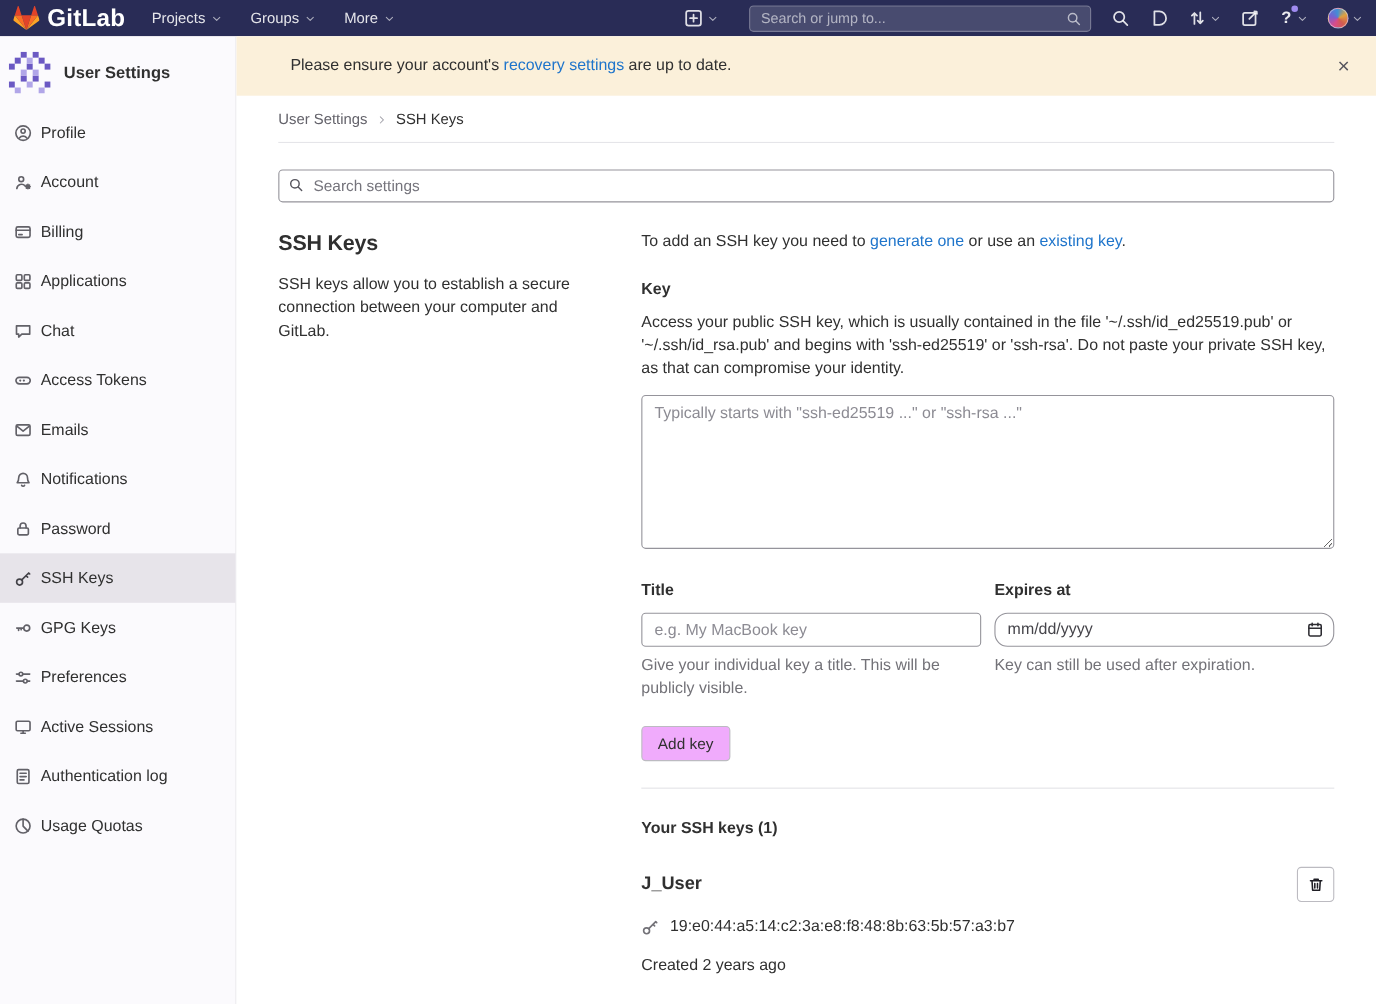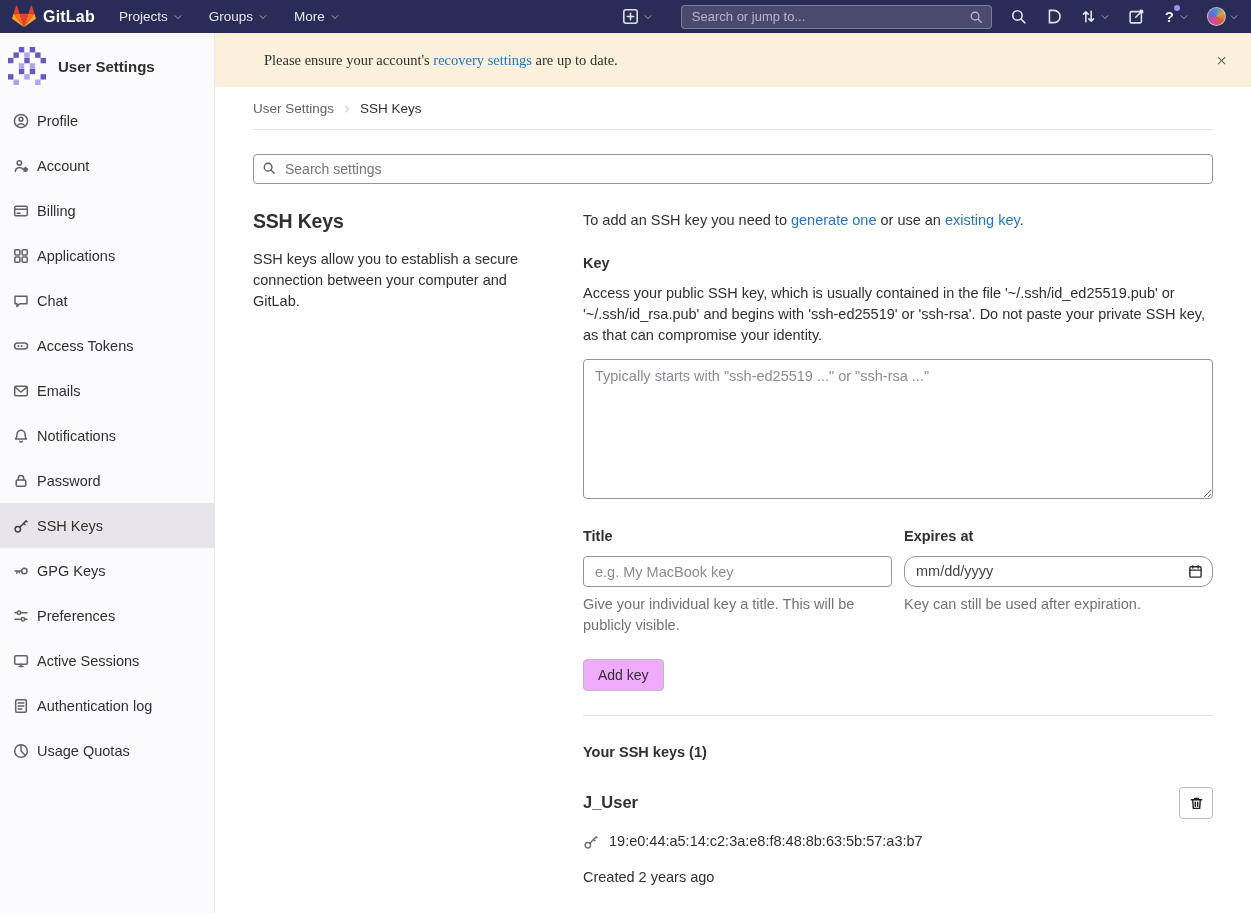--- a/index.html
+++ b/index.html
@@ -14,21 +14,21 @@
   
   svg.lic { fill:none; stroke:currentColor; stroke-width:1.5; stroke-linecap:round; stroke-linejoin:round; display:block; }
 
   
   .navbar {
     height:33px; background: var(--navbar-bg, #292c56);
     display:flex; align-items:center; padding:0 12px; color:#fff;
   }
   .brand { display:flex; align-items:center; gap:7px; margin-right:24px; }
   .brand svg { width:24px; height:23px; display:block; }
-  .brand-text { font-size:16px; font-weight:700; letter-spacing:.2px; }
+  .brand-text { font-size:22px; font-weight:700; letter-spacing:.2px; }
   .nav-menus { display:flex; align-items:flex-end; gap:26px; }
   .nav-menu { display:flex; align-items:center; gap:5px; font-size:13.5px; color:rgba(255,255,255,.88); }
   .nav-menu svg, .chev { color:rgba(255,255,255,.62); }
   .nav-spacer { flex:1; }
   .plus-menu { display:flex; align-items:center; gap:4px; color:rgba(255,255,255,.85); margin-right:28px; }
   .nav-search {
     width:311px; height:24px; border-radius:4px;
     background:rgba(255,255,255,.15); border:1px solid rgba(255,255,255,.28);
     display:flex; align-items:center; padding:0 8px 0 10px; margin-right:18px;
   }
@@ -56,21 +56,21 @@
   .sidebar-title { font-size:15px; font-weight:700; color:#303030; }
   .side-item { display:flex; align-items:center; gap:8px; height:45px; padding:0 14px 0 13px; font-size:14.5px; color:#303030; }
   .side-item .sicon { width:16px; height:16px; color:#626168; flex-shrink:0; }
   .side-item.active { background:var(--sidebar-active-bg,#e7e4ea); font-weight:500; }
   .side-item.active .sicon { color:#434248; }
 
   
   .content { flex:1; min-width:0; background:#fff; display:flex; flex-direction:column; }
   .banner {
     height:54px; flex-shrink:0; background:var(--banner-bg,#fbf0da);
-    display:flex; align-items:center; padding:0 18px 0 49px; font-size:14.5px;font-family:Liberation Serif, serif;
+    display:flex; align-items:center; padding:0 18px 0 49px; font-size:14.5px;
   }
   .banner a { color:var(--link,#1f75cb); }
   .banner-close { margin-left:auto; font-size:19px; color:#57565e; line-height:1; padding:2px 6px; }
 
   .container { padding:0 38px; }
   .breadcrumbs { display:flex; align-items:center; gap:8px; padding:14px 0 13px; border-bottom:1px solid #e5e5e9; font-size:13.5px; }
   .crumb-link { color:#63626a; }
   .crumb-current { color:#303030; }
   .crumb-sep { color:#a7a6ae; }
 

